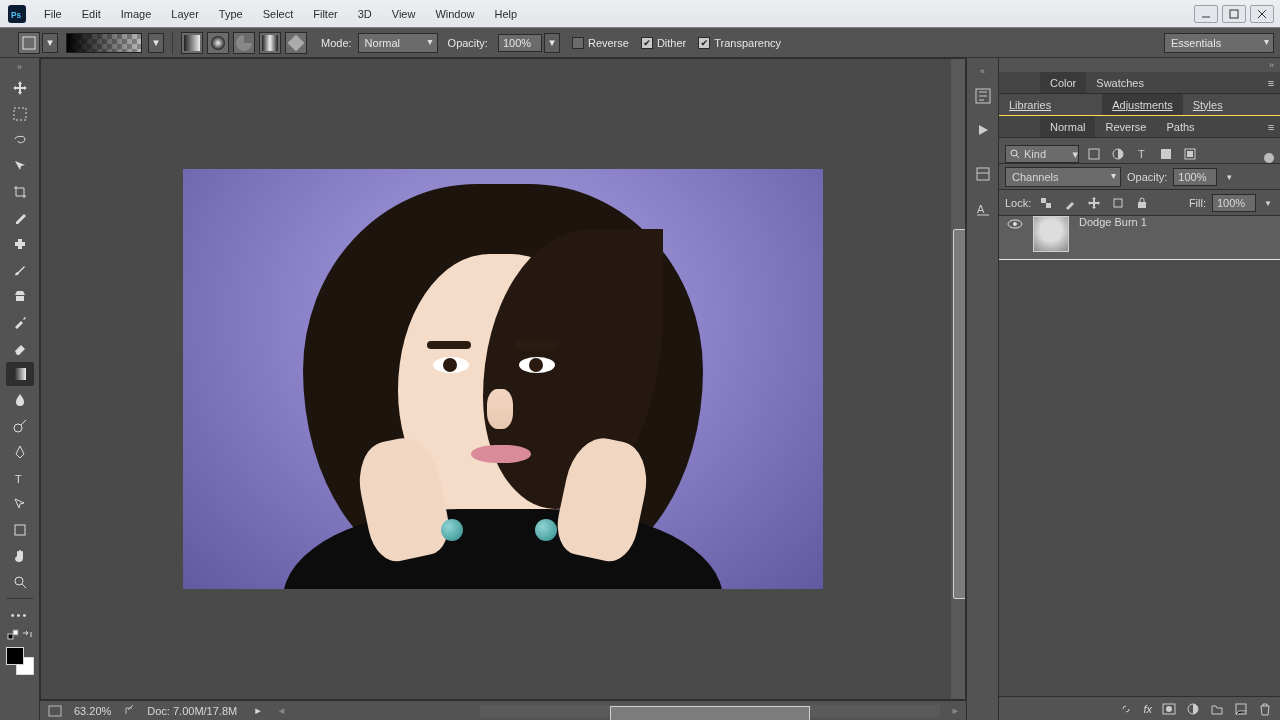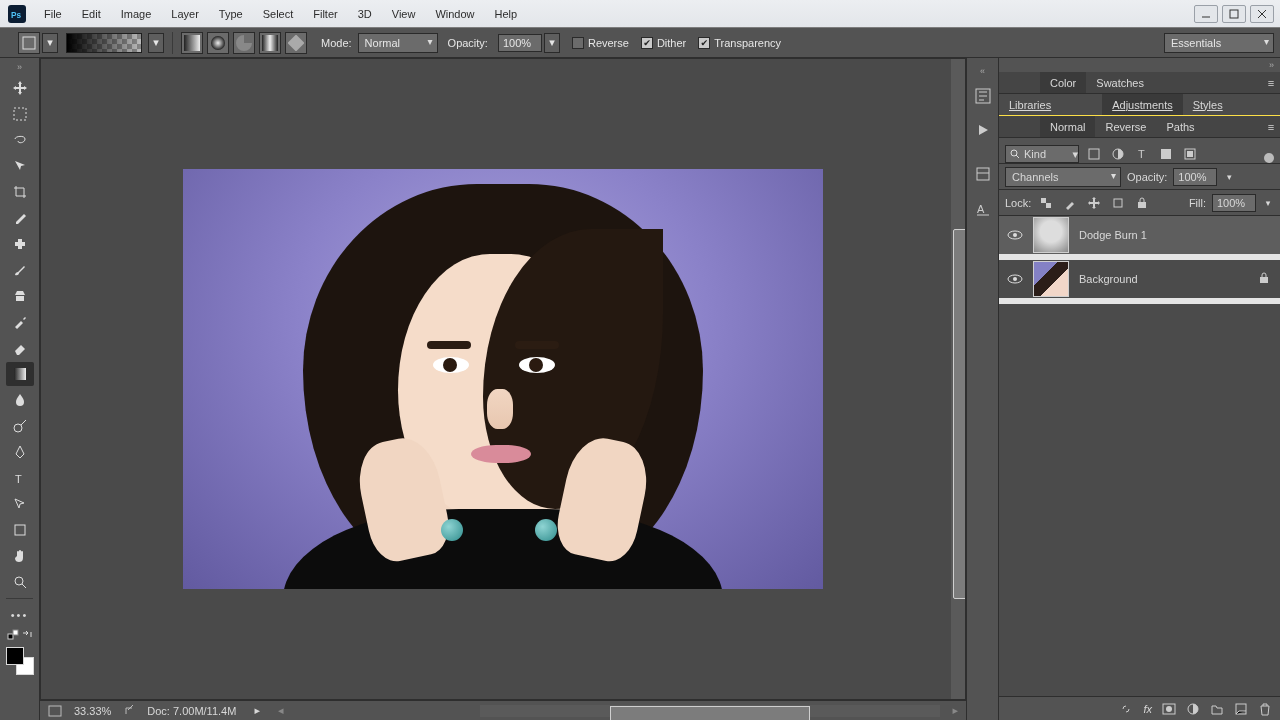--- a/index.html
+++ b/index.html
@@ -73,21 +73,21 @@
 .kind-sel { flex:0 0 74px; height:18px; border:1px solid #2a2a2a; background:#6b6b6b; display:flex; align-items:center; padding-left:4px; gap:4px; }
 .filter-ic { width:18px; height:18px; display:flex; align-items:center; justify-content:center; }
 .toggle-dot { width:10px; height:10px; border-radius:50%; background:#bbb; margin-left:auto; }
 
 .blend-row, .lock-row { height:26px; display:flex; align-items:center; padding:0 6px; border-bottom:1px solid #2e2e2e; gap:6px; }
 .blend-sel { width:116px; }
 .val-box { width:44px; height:18px; border:1px solid #2a2a2a; background:#6b6b6b; display:flex; align-items:center; padding:0 4px; }
 .small-chev { width:12px; font-size:9px; text-align:center; }
 
 .layer-list { flex:1; background:#4b4b4b; overflow:auto; }
-.layer { height:44px; display:flex; align-items:center; border-bottom:6px solid #e5e5e5; padding:0 8px; gap:10px; }
+.layer { height:44px; display:flex; align-items:flex-start; border-bottom:1px solid #e5e5e5; padding:0 8px; gap:10px; }
 .layer.selected { background:#5e5e5e; }
 .eye { width:16px; height:16px; display:flex; align-items:center; justify-content:center; }
 .thumb { width:36px; height:36px; border:1px solid #cfcfcf; background:#ddd; }
 .thumb.dodge { background: radial-gradient(circle at 50% 40%, #ddd 0 40%, #888 100%); }
 .thumb.bg { background: linear-gradient(135deg,#8481c5 0 35%, #2b1d18 35% 60%, #f1d6c8 60% 100%); }
 .layer-name { flex:1; }
 .lock-icn { width:14px; height:14px; }
 
 .layer-bottom { height:24px; border-top:1px solid #2e2e2e; display:flex; align-items:center; justify-content:flex-end; gap:10px; padding:0 8px; }
 
@@ -385,27 +385,27 @@
       <div class="scroll-v">
           <div class="thumb"></div>
         </div>
     </div>
     <div class="statusbar">
       <span>
           <svg width="14" height="12">
             <rect x="1" y="1" width="12" height="10" fill="none" stroke="#bbb"></rect>
           </svg>
         </span>
-      <span>33.33%</span>
+      <span>63.20%</span>
       <span>
           <svg width="12" height="12">
             <path d="M3 9V3h6M5 5l5-5" fill="none" stroke="#bbb"></path>
           </svg>
         </span>
-      <span>Doc: 7.00M/11.4M</span>
+      <span>Doc: 7.00M/17.8M</span>
       <span style="margin-left:6px">▸</span>
       <span style="margin-left:6px;color:#888">◂</span>
       <div class="status-scroll">
           <div class="thumb"></div>
         </div>
       <span style="color:#888">▸</span>
     </div>
   </div>
 
   <div class="dock-strip">
@@ -545,36 +545,20 @@
       <div class="layer selected">
         <span class="eye">
             <svg width="16" height="12">
               <ellipse cx="8" cy="6" rx="7" ry="4" fill="none" stroke="#ddd"></ellipse>
               <circle cx="8" cy="6" r="2" fill="#ddd"></circle>
             </svg>
           </span>
         <div class="thumb dodge"></div>
         <span class="layer-name">Dodge Burn 1</span>
       </div>
-      <div class="layer">
-        <span class="eye">
-            <svg width="16" height="12">
-              <ellipse cx="8" cy="6" rx="7" ry="4" fill="none" stroke="#ddd"></ellipse>
-              <circle cx="8" cy="6" r="2" fill="#ddd"></circle>
-            </svg>
-          </span>
-        <div class="thumb bg"></div>
-        <span class="layer-name">Background</span>
-        <span class="lock-icn">
-            <svg width="12" height="12">
-              <rect x="2" y="5" width="8" height="6" fill="#ccc"></rect>
-              <path d="M4 5V3a2 2 0 014 0v2" fill="none" stroke="#ccc"></path>
-            </svg>
-          </span>
-      </div>
     </div>
 
     <div class="layer-bottom">
       <span>
           <svg width="14" height="14">
             <path d="M4 7a3 3 0 013-3h0M10 7a3 3 0 01-3 3h0" fill="none" stroke="#ccc"></path>
           </svg>
         </span>
       <span style="font-style:italic">fx</span>
       <span>

